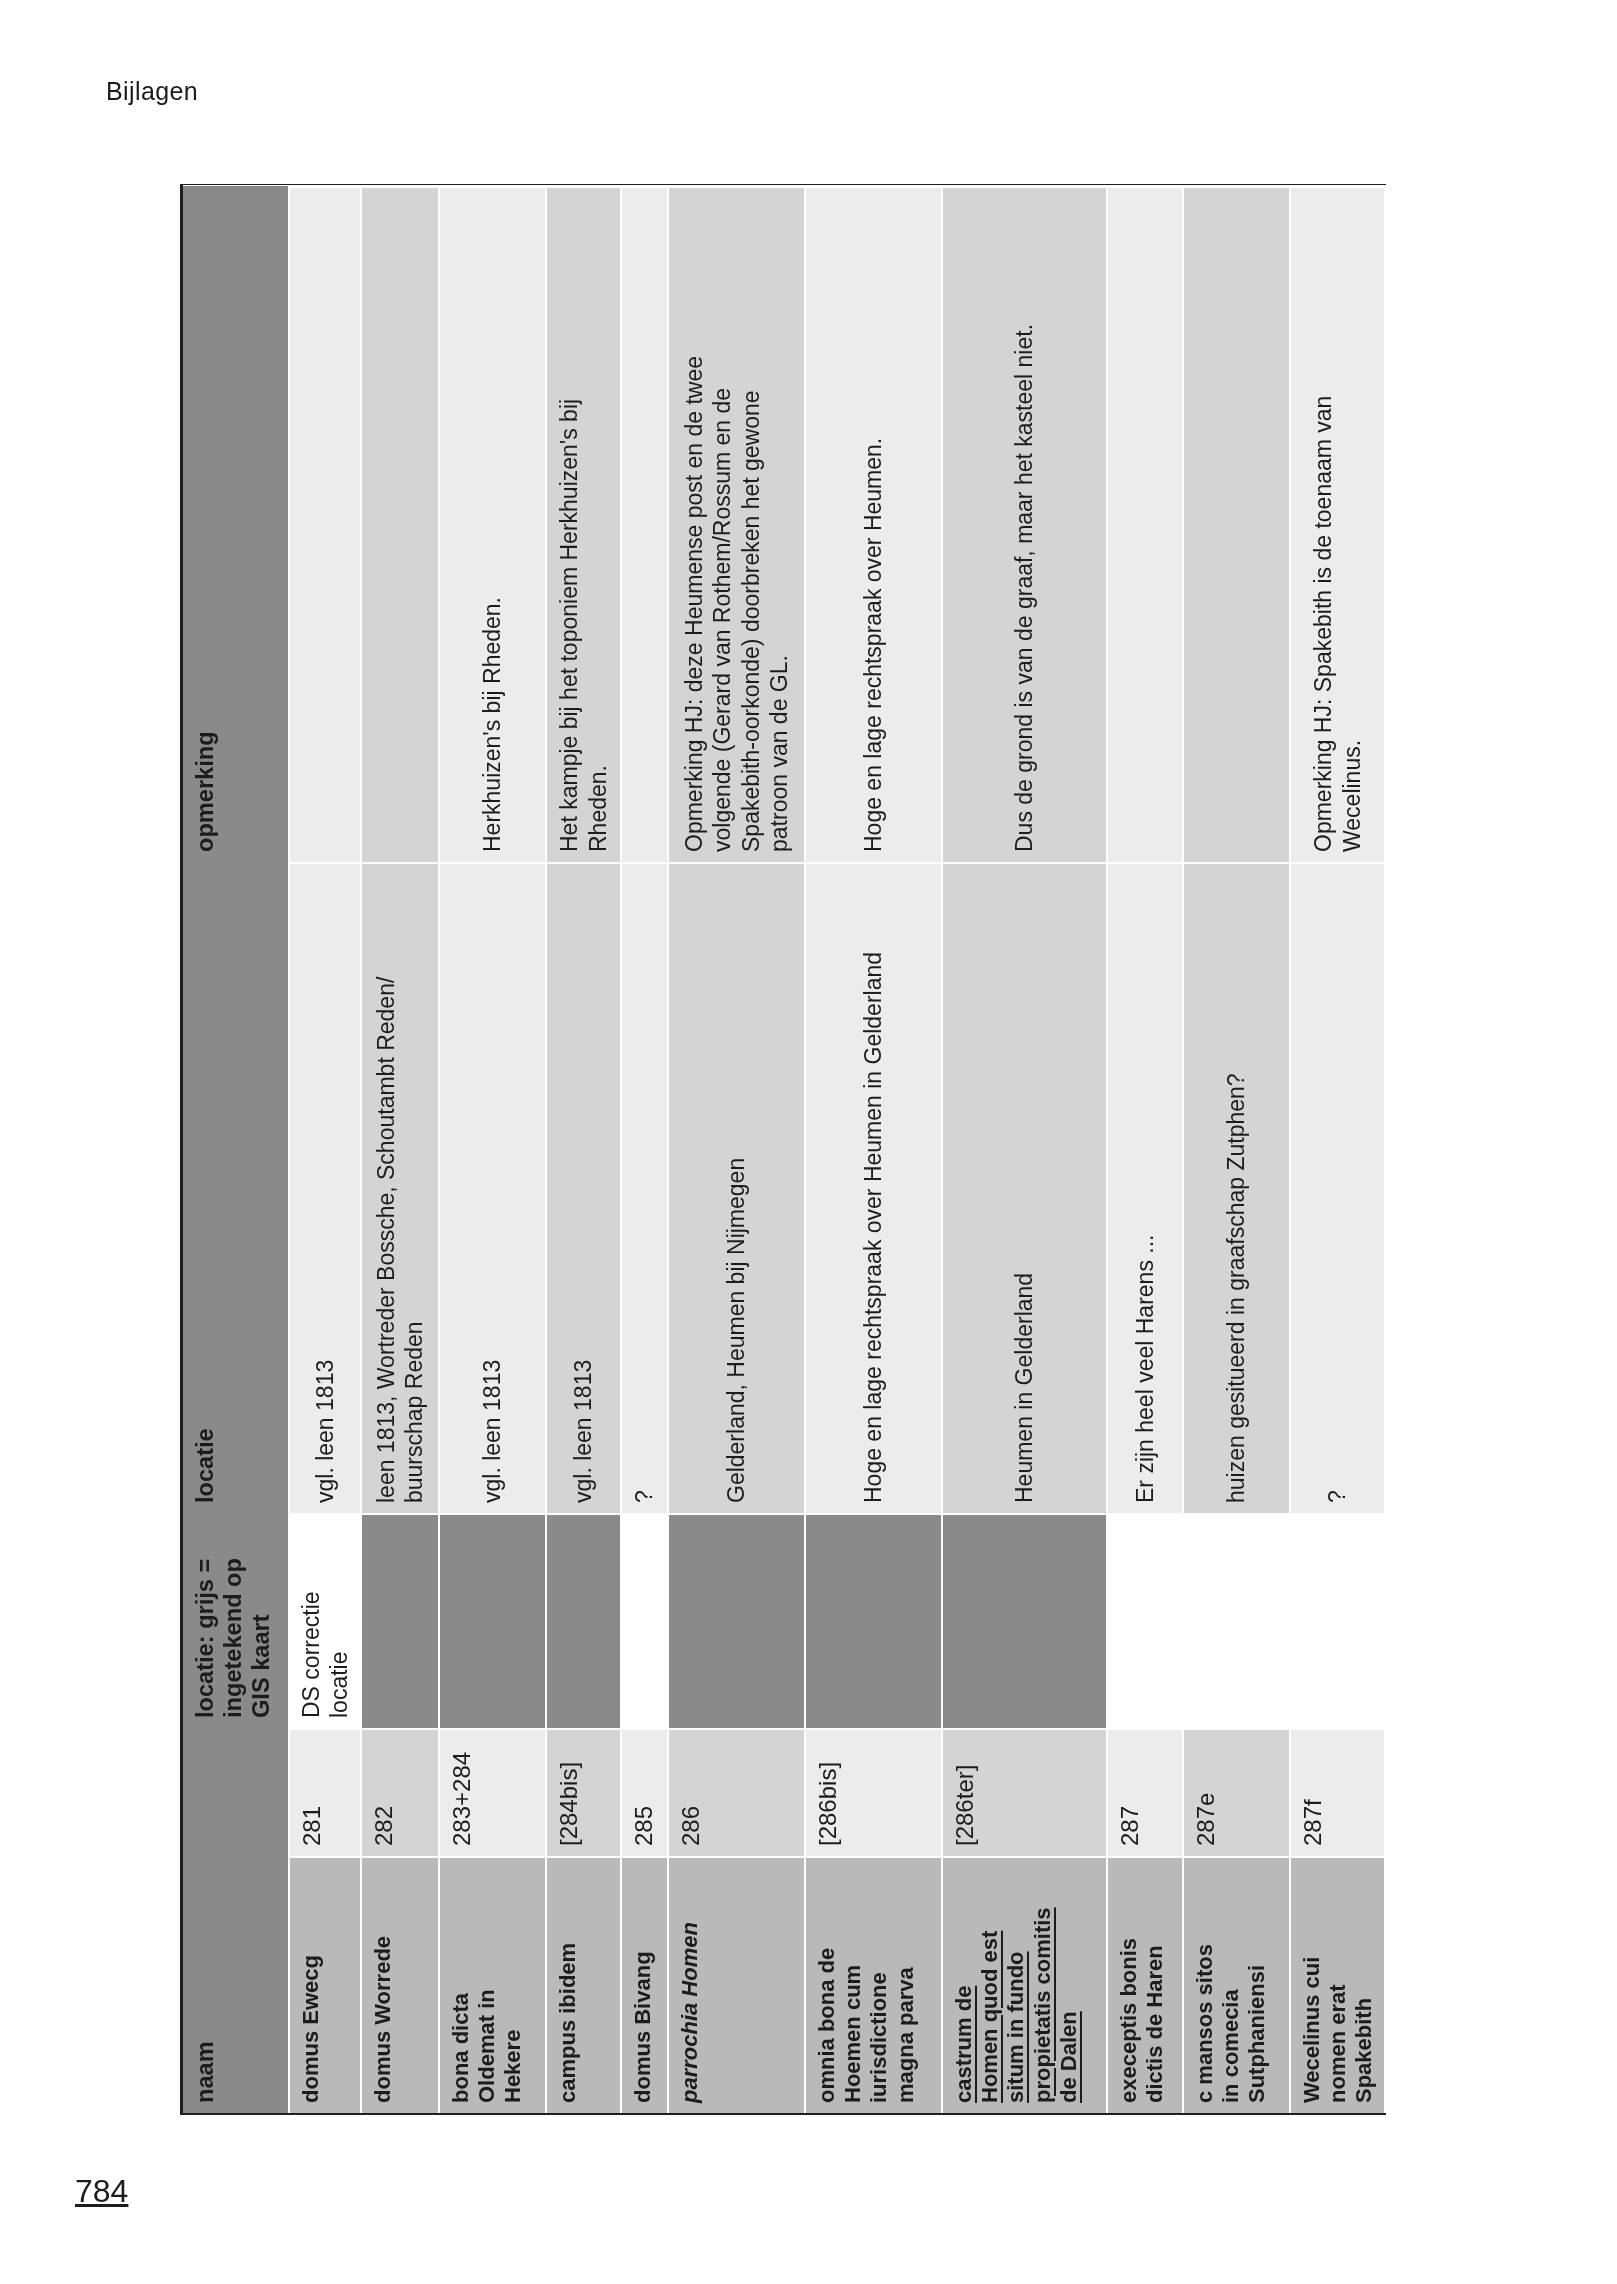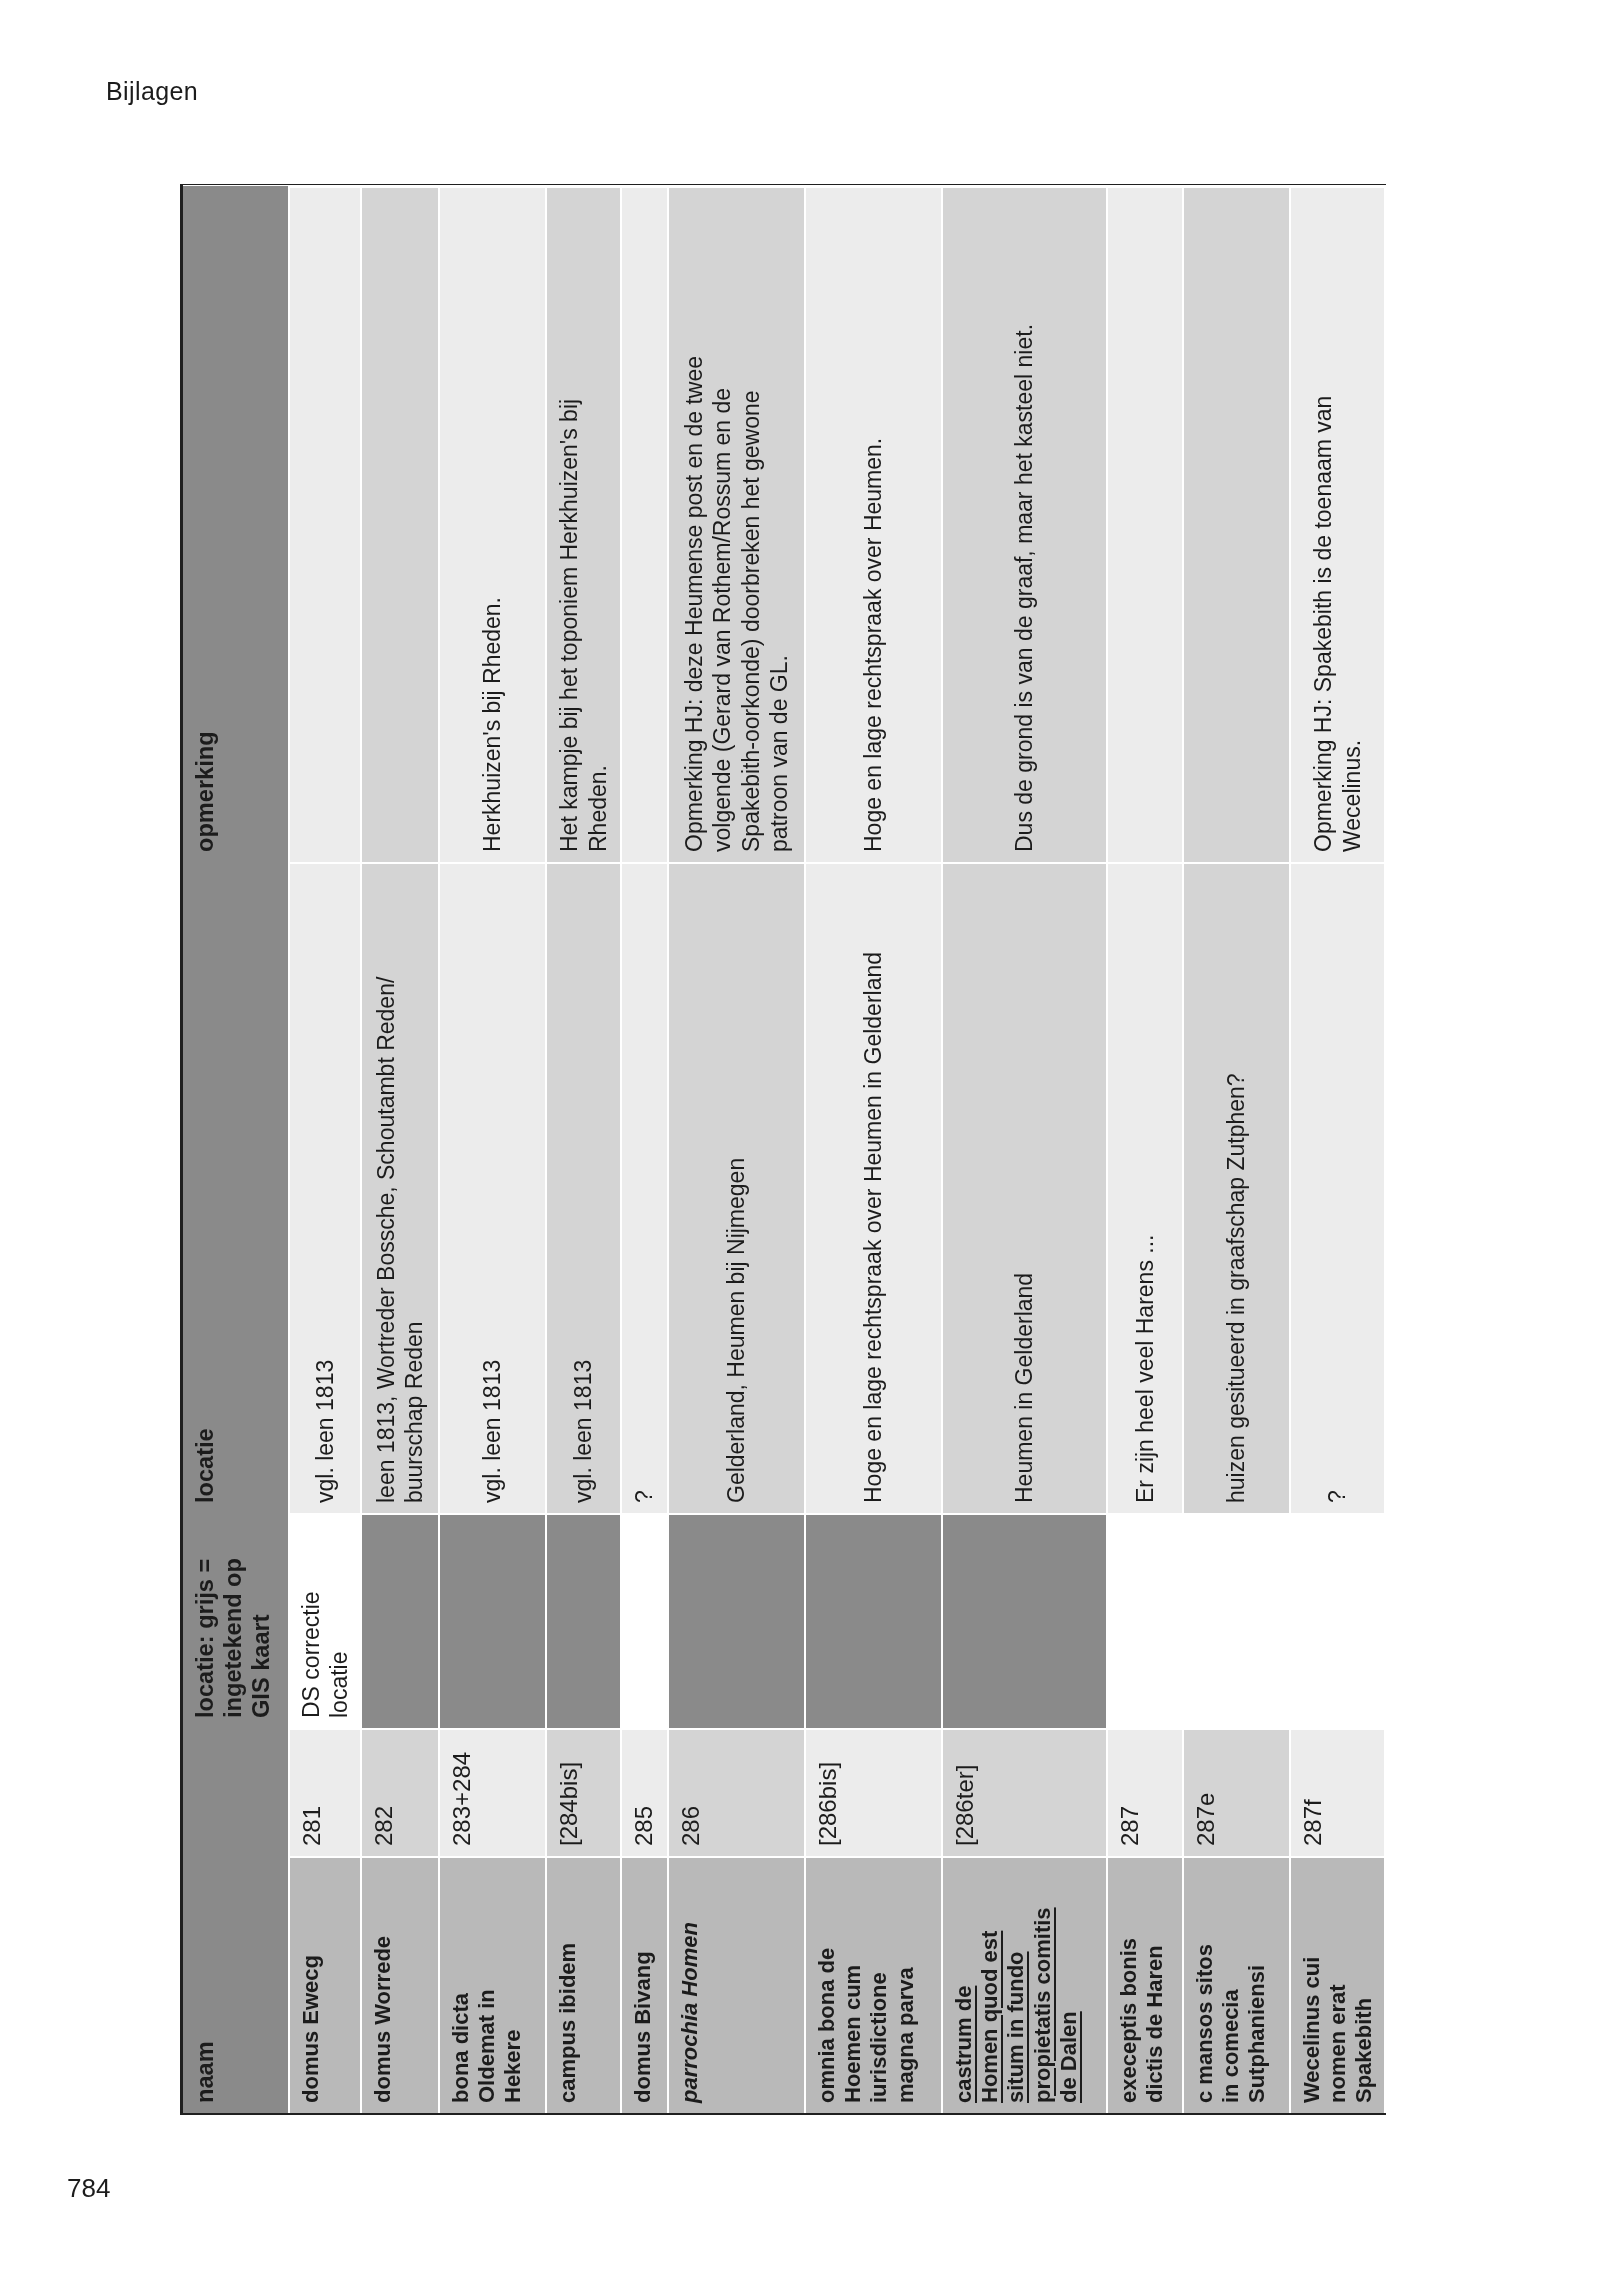--- a/index.html
+++ b/index.html
@@ -1,19 +1,19 @@
 <!DOCTYPE html>
 <html style="font-size:12px"><head>
 <meta charset="utf-8">
 <style>
   html,body{margin:0;padding:0;background:#ffffff;}
   .stage{position:relative;width:1618px;height:2284px;background:#ffffff;overflow:hidden;
          font-family:"Liberation Sans","DejaVu Sans",sans-serif;color:#1c1c1c;}
   .doc-header{position:absolute;left:106px;top:77px;font-size:25px;letter-spacing:0.4px;}
-  .page-number{position:absolute;left:67px;top:2173px;font-size:26px;}
+  .page-number{position:absolute;left:75px;top:2173px;font-size:32px;text-decoration:underline;}
 
   
   .table-area{position:absolute;left:180px;top:184px;}
   .rot{box-sizing:border-box;width:1931px;
        border-top:3px solid #1f1f1f;   
        border-left:2.3px solid #1f1f1f;  
        border-right:1.5px solid #1f1f1f; 
        transform-origin:0 0;transform:rotate(-90deg) translateX(-100%);}
   .trow{display:flex;}
   .cell{box-sizing:border-box;flex:none;display:flex;flex-direction:column;

